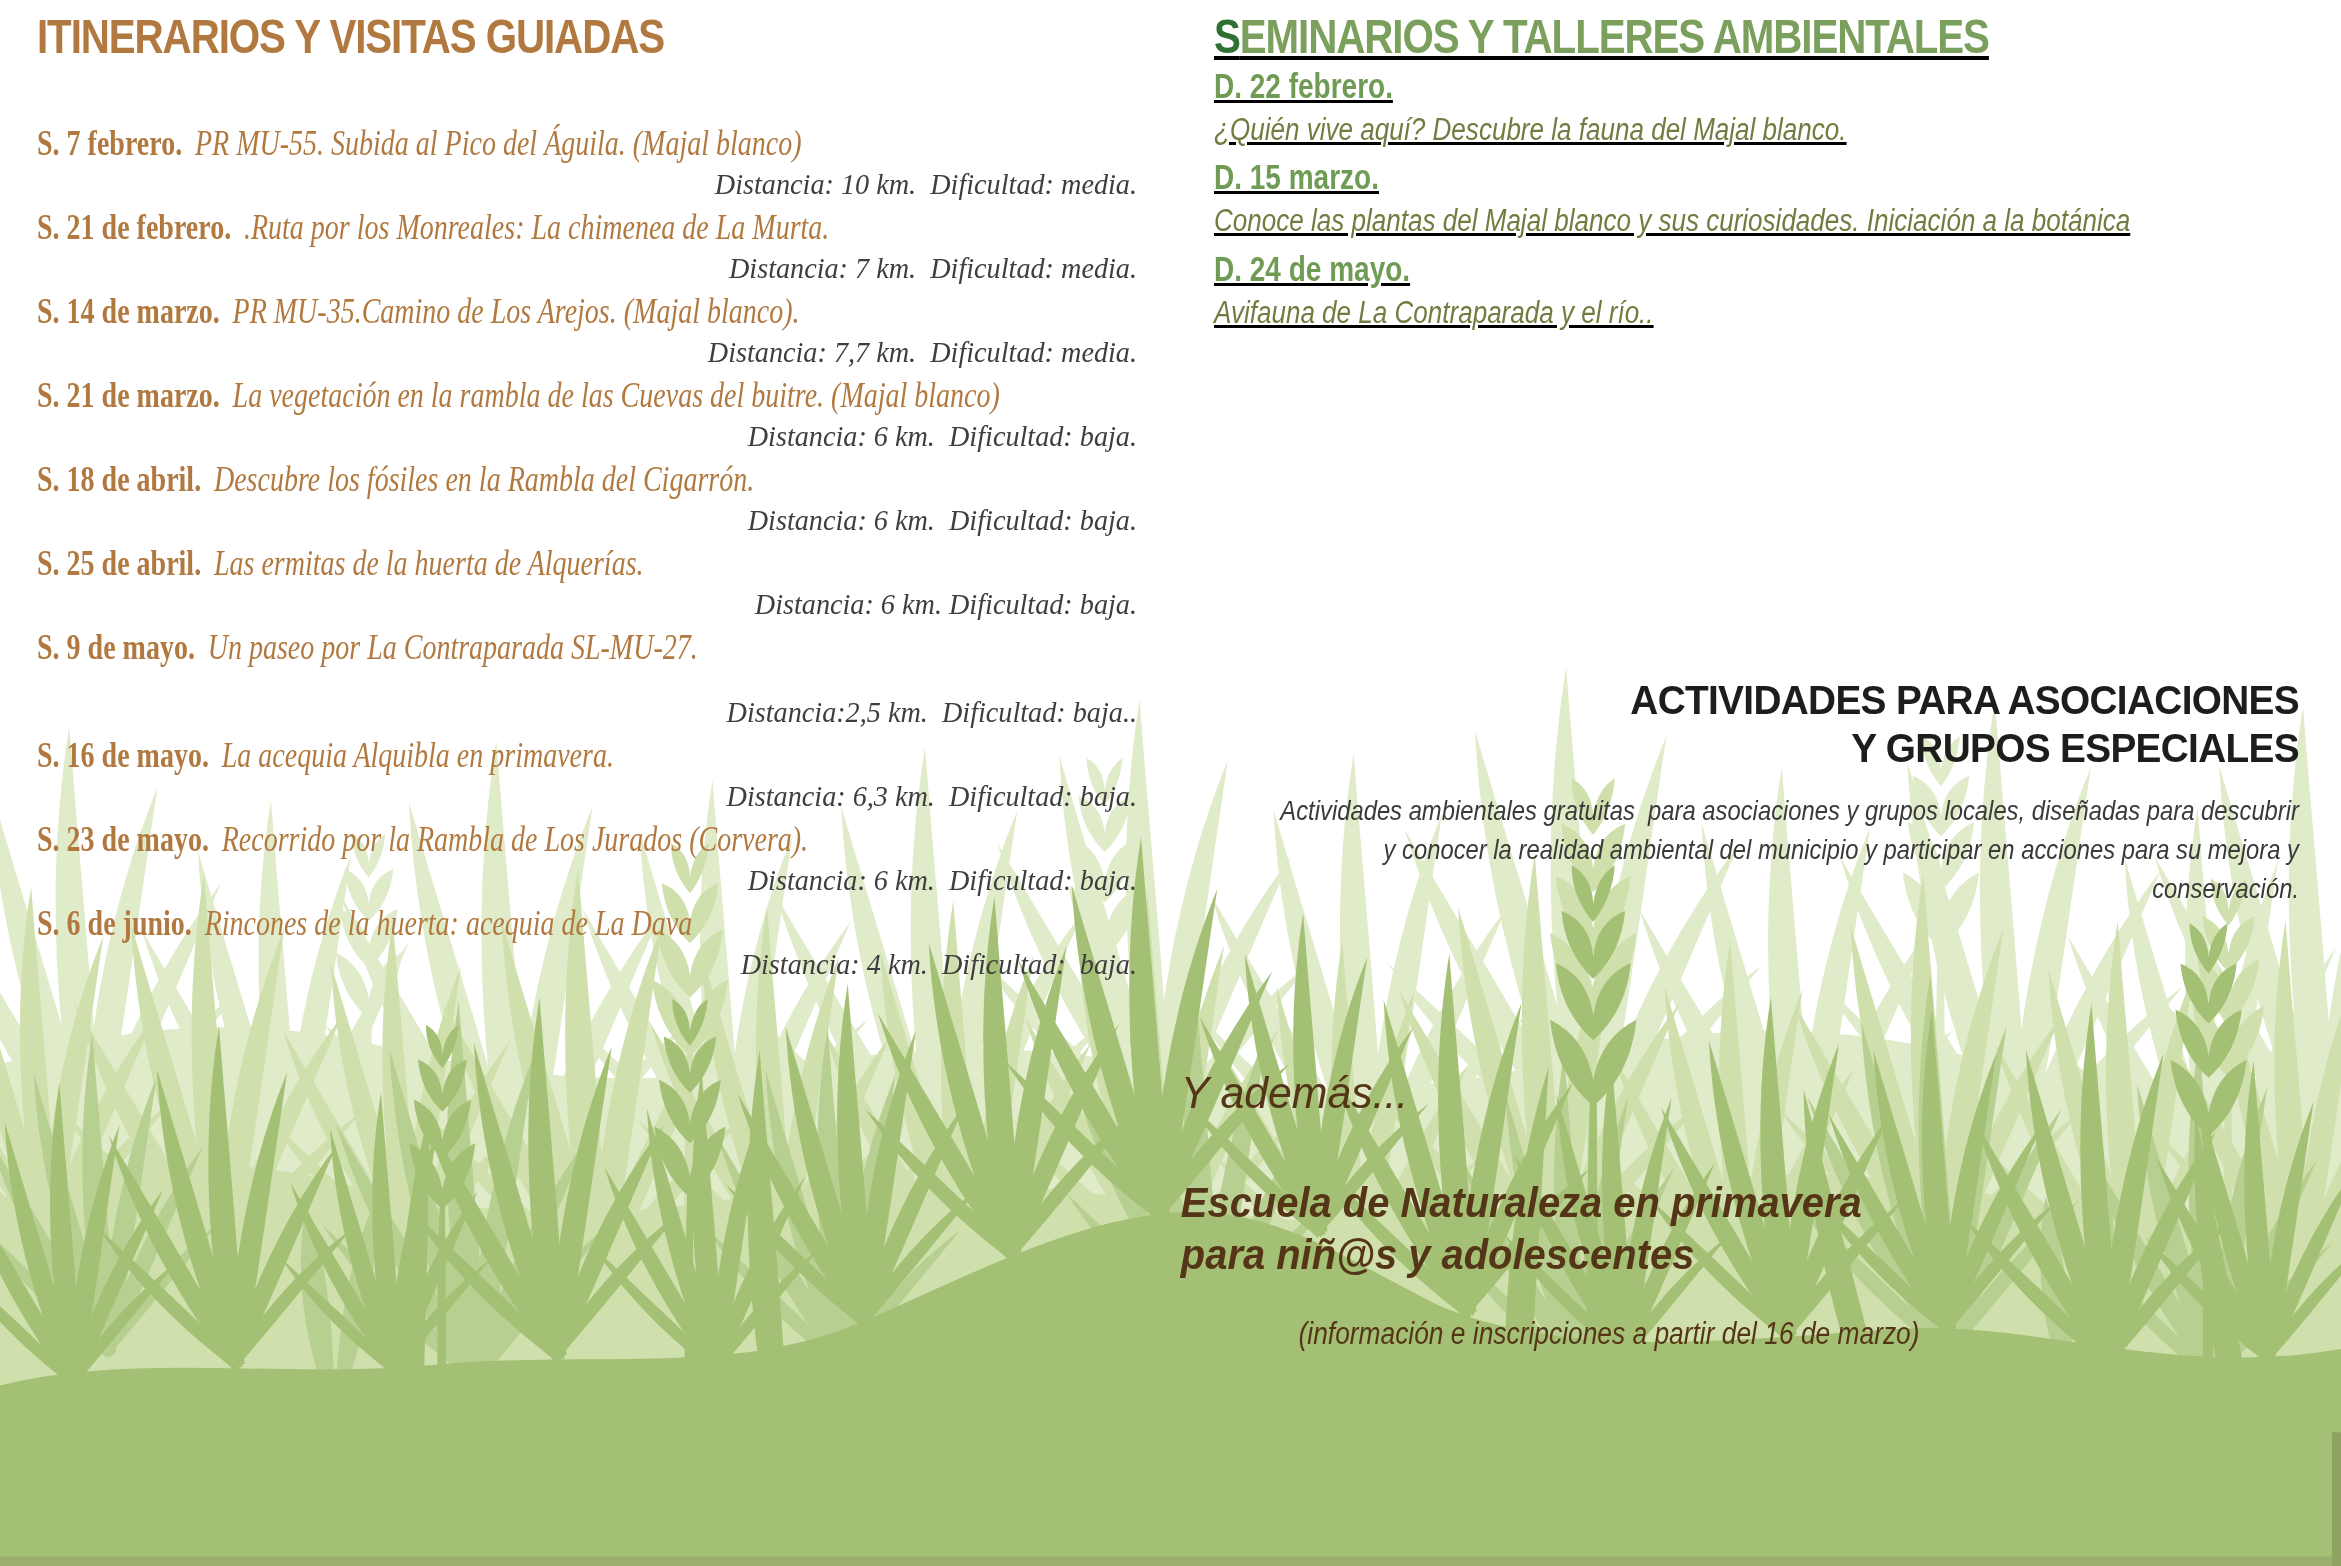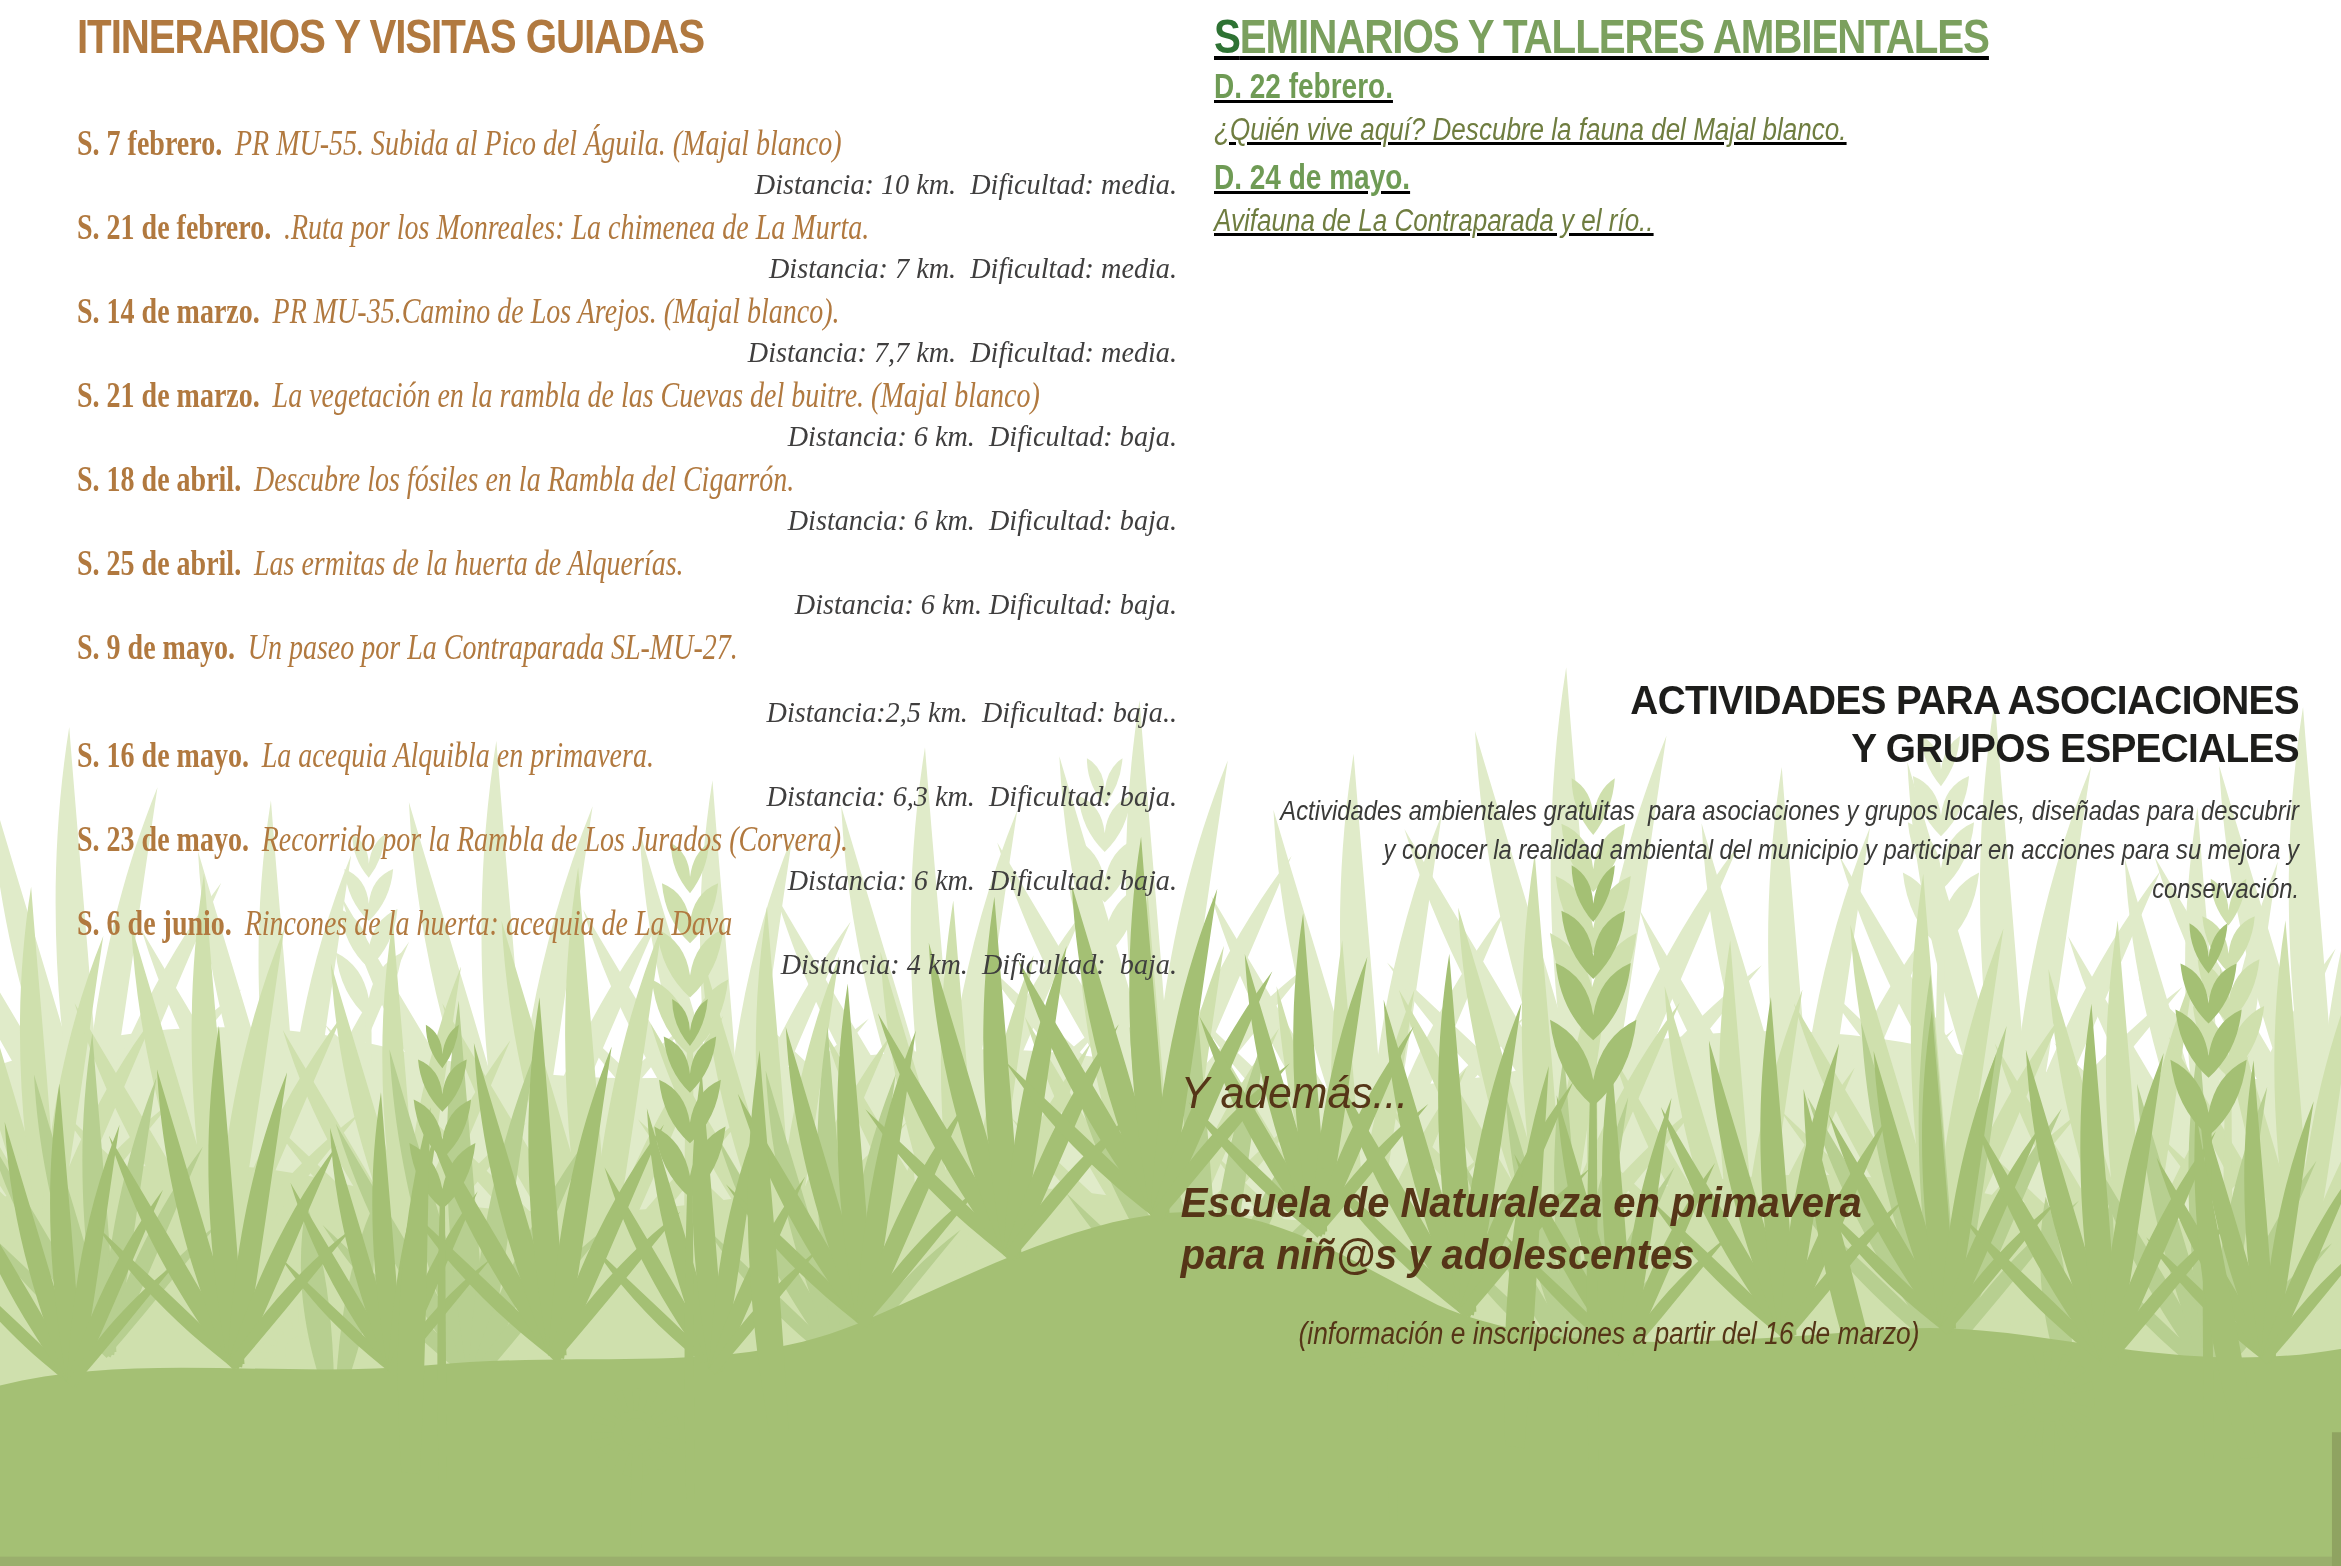--- a/index.html
+++ b/index.html
@@ -5,21 +5,21 @@
   html,body{margin:0;padding:0;}
   body{
     width:2342px;height:1567px;position:relative;overflow:hidden;
     background:#ffffff;
     font-family:"Liberation Sans", sans-serif;
   }
   
   .meadow{position:absolute;left:0;top:429px;width:2342px;height:1137px;z-index:1;}
   
   .col{position:absolute;top:10.7px;z-index:2;}
-  .col.left{left:37px;width:1137px;margin-left:40px;}
+  .col.left{left:37px;width:1137px;}
   .col.right{left:1214px;width:1097px;text-decoration:underline;}
   .col-title{
     font-size:48px;font-weight:700;letter-spacing:-1.3px;line-height:52px;
     white-space:nowrap;transform:scaleX(0.84);transform-origin:0 50%;
   }
   .col-title.brown{color:#b1793f;}
   .col-title .initial{color:#2e7233;}
   .col-title .rest{color:#7ba05e;}
   .entries{margin-top:59px;font-family:Liberation Serif, serif;}
   .entry-line{
@@ -250,20 +250,24 @@
 
 <div class="col right">
   <div class="col-title"><span class="initial">S</span><span class="rest">EMINARIOS Y TALLERES AMBIENTALES</span></div>
 
   <div class="sem-entries">
     <div>
       <div class="sem-date">D. 22 febrero.</div>
       <div class="sem-desc">¿Quién vive aquí? Descubre la fauna del Majal blanco.</div>
     </div>
     <div>
+      <div class="sem-date">D. 15 marzo.</div>
+      <div class="sem-desc">Conoce las plantas del Majal blanco y sus curiosidades. Iniciación a la botánica</div>
+    </div>
+    <div>
       <div class="sem-date">D. 24 de mayo.</div>
       <div class="sem-desc">Avifauna de La Contraparada y el río..</div>
     </div>
   </div>
 </div>
 
 <div class="activities">
   <div class="act-title">ACTIVIDADES PARA ASOCIACIONES</div>
   <div class="act-title">Y GRUPOS ESPECIALES</div>
   <div class="act-par">Actividades ambientales gratuitas  para asociaciones y grupos locales, diseñadas para descubrir y conocer la realidad ambiental del municipio y participar en acciones para su mejora y conservación.</div>

